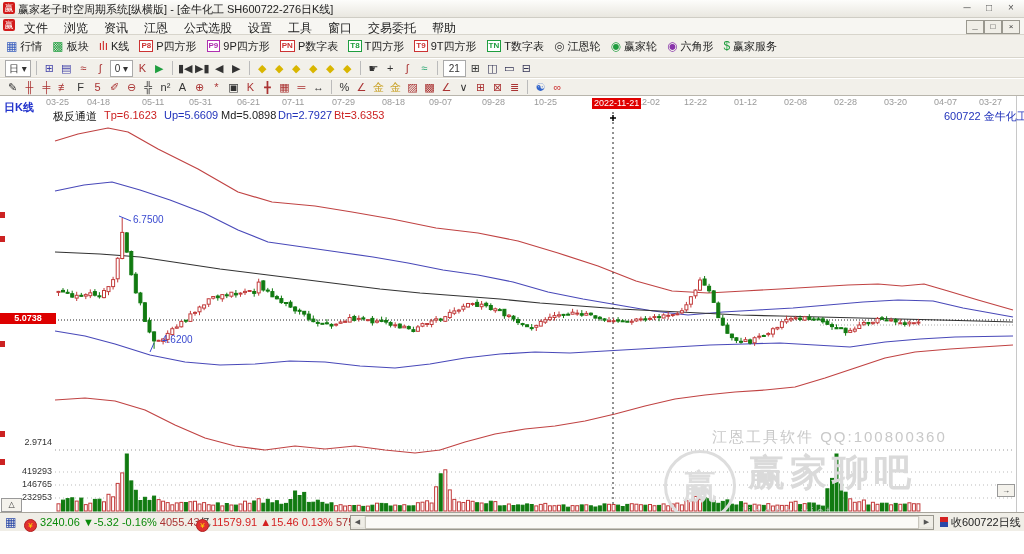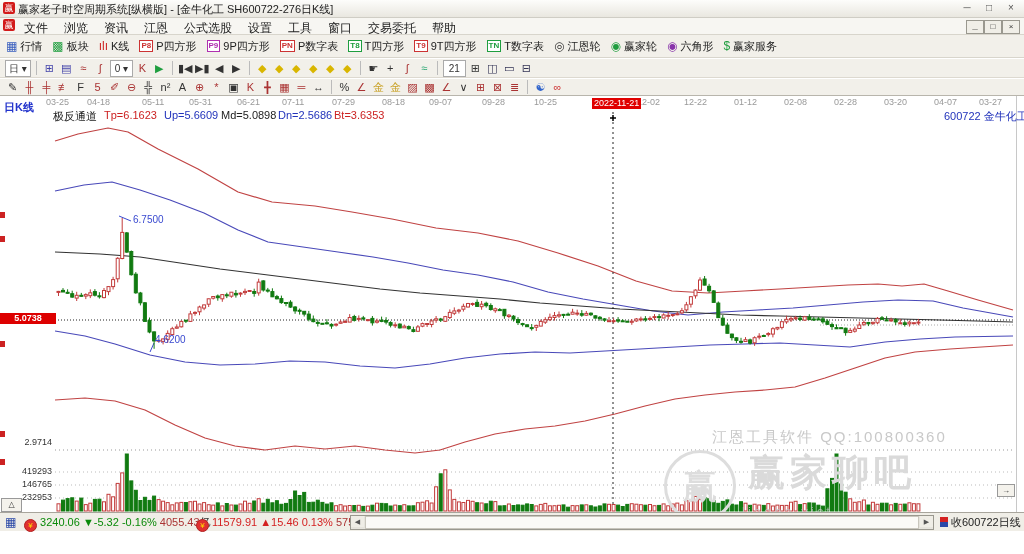--- a/index.html
+++ b/index.html
@@ -828,27 +828,27 @@
         <span class="dtick" style="left:934px">04-07</span>
         <span class="dtick" style="left:979px">03-27</span>
       </div>
     <span class="hdate" style="left: 592px;">2022-11-21</span>
     <span class="kperiod">日K线</span>
     <div class="indrow" id="ind-row">
         <span class="indtok" style="left:53px;color:#222222">极反通道</span>
         <span class="indtok" style="left:104px;color:#cc2222">Tp=6.1623</span>
         <span class="indtok" style="left:164px;color:#2233bb">Up=5.6609</span>
         <span class="indtok" style="left:221px;color:#222222">Md=5.0898</span>
-        <span class="indtok" style="left:278px;color:#2233bb">Dn=2.5686</span>
+        <span class="indtok" style="left:278px;color:#2233bb">Dn=2.7927</span>
         <span class="indtok" style="left:334px;color:#cc2222">Bt=3.6353</span>
       </div>
     <span class="stocklbl">600722 金牛化工</span>
     <div id="anno-layer">
         <span class="anno" style="left:133px;top:118px">6.7500</span>
-        <span class="anno" style="left:155px;top:238px">4.6200</span>
+        <span class="anno" style="left:162px;top:238px">4.6200</span>
       </div>
     <span class="pricetag" style="top: 217px;">5.0738</span>
     <span class="axlbl" style="top: 341px;">2.9714</span>
     <div id="vol-labels">
         <span class="axlbl" style="top:370px">419293</span>
         <span class="axlbl" style="top:383px">146765</span>
         <span class="axlbl" style="top:396px">232953</span>
       </div>
     <span class="wm1">江恩工具软件  QQ:100800360</span>
     <span class="wm3">赢</span>

